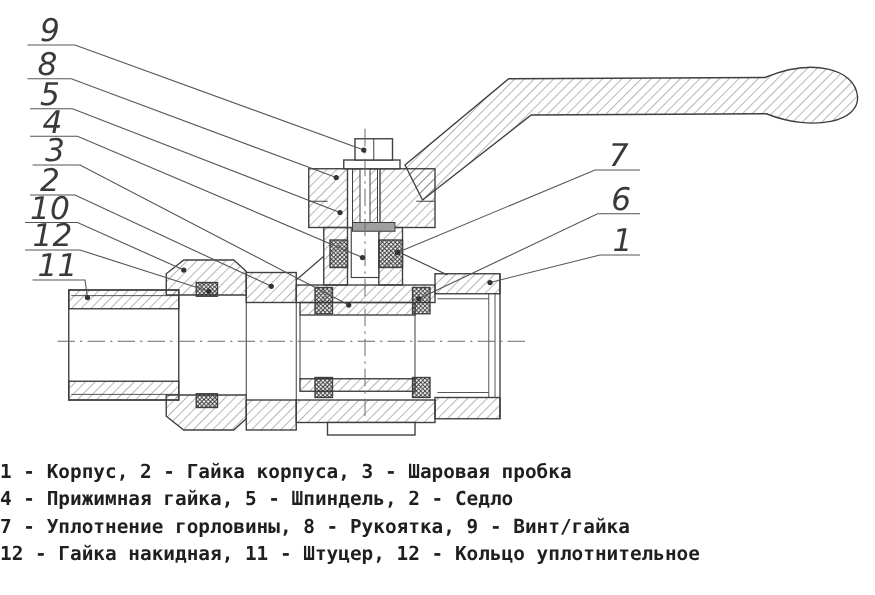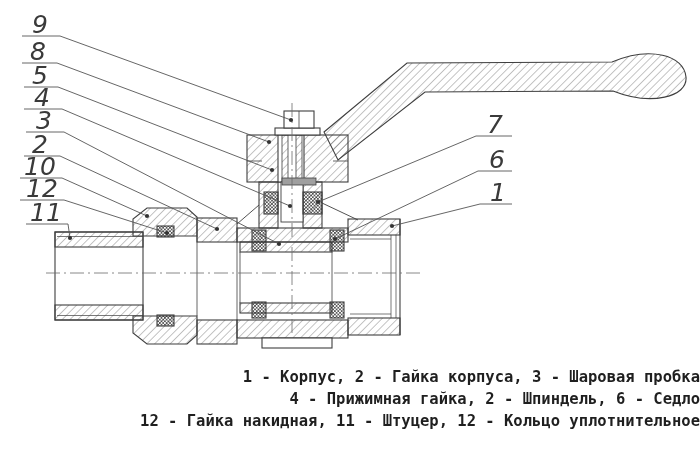--- a/index.html
+++ b/index.html
@@ -1,19 +1,19 @@
 <!DOCTYPE html>
 <html><head>
 <meta charset="utf-8">
 <style>
   html,body{margin:0;padding:0;background:#ffffff;}
   #stage{position:relative;width:700px;height:476px;background:#ffffff;overflow:hidden;
          font-family:"DejaVu Sans",sans-serif;}
   #drawing{position:absolute;left:0;top:0;}
-  #legend{position:absolute;left:0;top:366px;width:700px;text-align:right;
+  #legend{position:absolute;left:0;top:366px;width:700px;text-align:left;
           font-family:"DejaVu Sans Mono",monospace;font-size:15.5px;font-weight:600;
           color:#1f1f1f;line-height:22px;white-space:nowrap;}
   .co{font-family:"DejaVu Sans",sans-serif;font-style:italic;font-size:25px;fill:#3a3a3a;}
 </style>
 </head>
 <body>
 
 <div id="stage">
 
 <svg id="drawing" width="700" height="476" viewBox="0 0 700 476" xmlns="http://www.w3.org/2000/svg">
@@ -175,17 +175,18 @@
     <g>
       <path d="M512,204 H480 L392,226"></path>
           <circle cx="392" cy="226" r="2.1" fill="#333" stroke="none"></circle>
       <text class="co" x="498" y="201" text-anchor="middle" stroke="none">1</text>
     </g>
   </g>
 </svg>
 
   <div id="legend">
     <div>1 - Корпус, 2 - Гайка корпуса, 3 - Шаровая пробка</div>
-    <div>4 - Прижимная гайка, 2 - Шпиндель, 6 - Седло</div>
+    <div>4 - Прижимная гайка, 5 - Шпиндель, 2 - Седло</div>
+    <div>7 - Уплотнение горловины, 8 - Рукоятка, 9 - Винт/гайка</div>
     <div>12 - Гайка накидная, 11 - Штуцер, 12 - Кольцо уплотнительное</div>
   </div>
 
 </div>
 
 </body></html>

